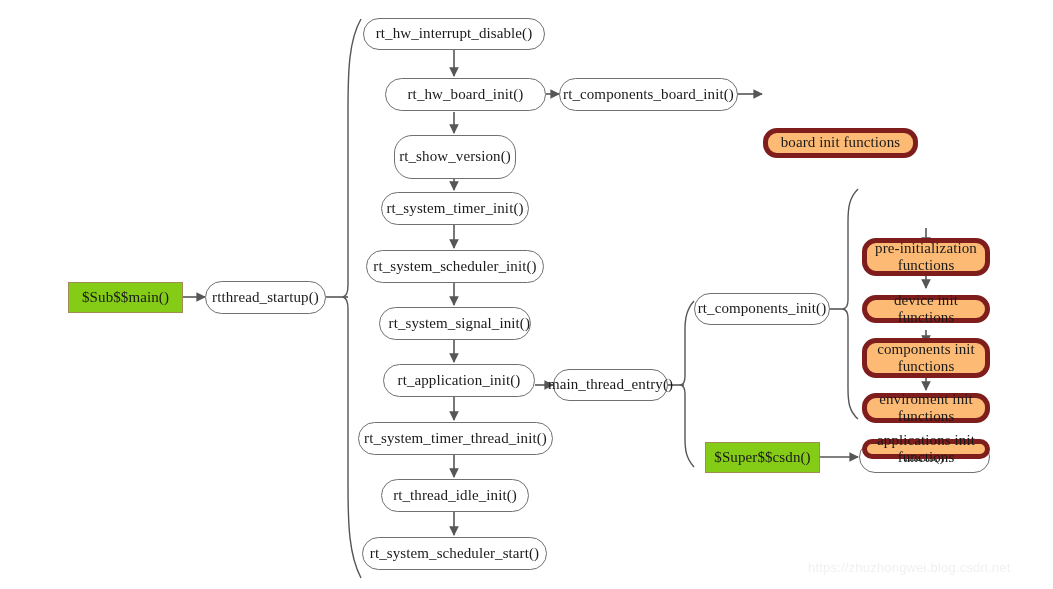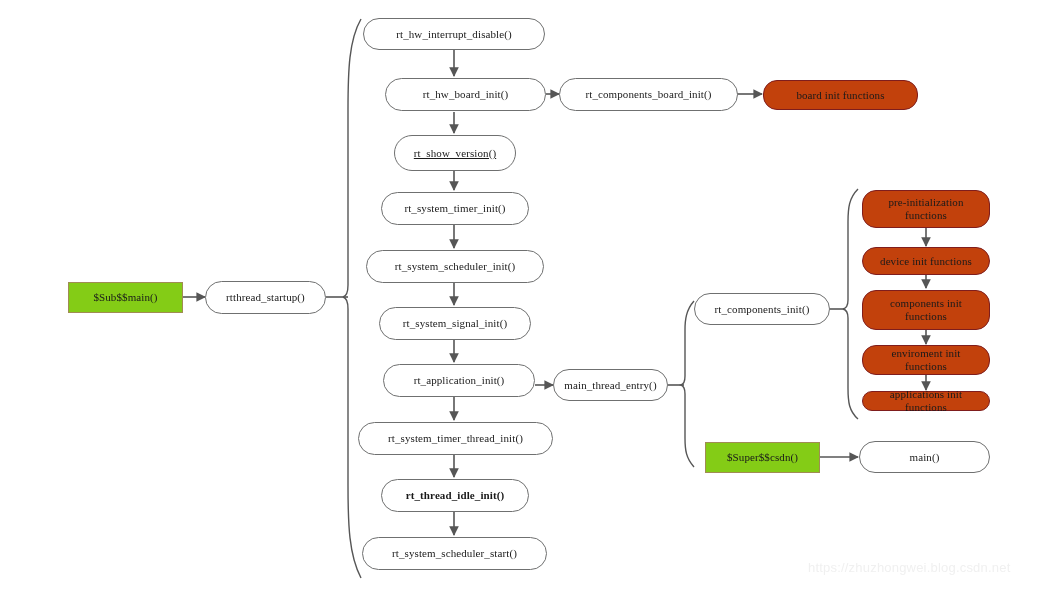--- a/index.html
+++ b/index.html
@@ -26,36 +26,37 @@
     height: 589px;
     pointer-events: none;
   }
   .node {
     position: absolute;
     box-sizing: border-box;
     display: flex;
     align-items: center;
     justify-content: center;
     text-align: center;
-    font-size: 11px;
+    font-size: 15px;
     line-height: 1.15;
     color: #1a1a1a;
     letter-spacing: 0.1px;
     white-space: pre-line;
     z-index: 5;
   }
   .node.rounded {
     border: 1px solid #6f7070;
     border-radius: 18px;
     background: #ffffff;
   }
   .node.rounded.blue {
-    background: #c2410c;
-    border: 1px solid #7f1d1d;
+    background: #fdba74;
+    border: 5px solid #7f1d1d;
     border-radius: 14px;
+    margin-top: 48px;
   }
   .node.rect {
     background: #84cc16;
     border: 1px solid #a08c54;
     border-radius: 0;
   }
   .watermark {
     position: absolute;
     font-family: "Liberation Sans", "DejaVu Sans", sans-serif;
     font-size: 13px;
@@ -144,45 +145,45 @@
   </div>
 
   <div class="node rounded" style="left:363px; top:18px; width:182px; height:32px;">
     <span>rt_hw_interrupt_disable()</span>
   </div>
 
   <div class="node rounded" style="left:385px; top:78px; width:161px; height:33px;">
     <span>rt_hw_board_init()</span>
   </div>
 
-  <div class="node rounded" style="left:394px; top:135px; width:122px; height:36px;text-decoration:underline;">
+  <div class="node rounded" style="left:394px; top:135px; width:122px; height:44px;">
     <span>rt_show_version()</span>
   </div>
 
   <div class="node rounded" style="left:381px; top:192px; width:148px; height:33px;">
     <span>rt_system_timer_init()</span>
   </div>
 
   <div class="node rounded" style="left:366px; top:250px; width:178px; height:33px;">
     <span>rt_system_scheduler_init()</span>
   </div>
 
-  <div class="node rounded" style="left:379px; top:307px; width:152px; height:33px;">
+  <div class="node rounded" style="left:379px; top:307px; width:152px; height:33px;justify-content:flex-end;">
     <span>rt_system_signal_init()</span>
   </div>
 
   <div class="node rounded" style="left:383px; top:364px; width:152px; height:33px;">
     <span>rt_application_init()</span>
   </div>
 
   <div class="node rounded" style="left:358px; top:422px; width:195px; height:33px;">
     <span>rt_system_timer_thread_init()</span>
   </div>
 
-  <div class="node rounded" style="left:381px; top:479px; width:148px; height:33px;font-weight:bold;">
+  <div class="node rounded" style="left:381px; top:479px; width:148px; height:33px;">
     <span>rt_thread_idle_init()</span>
   </div>
 
   <div class="node rounded" style="left:362px; top:537px; width:185px; height:33px;">
     <span>rt_system_scheduler_start()</span>
   </div>
 
   <div class="node rounded" style="left:559px; top:78px; width:179px; height:33px;">
     <span>rt_components_board_init()</span>
   </div>

